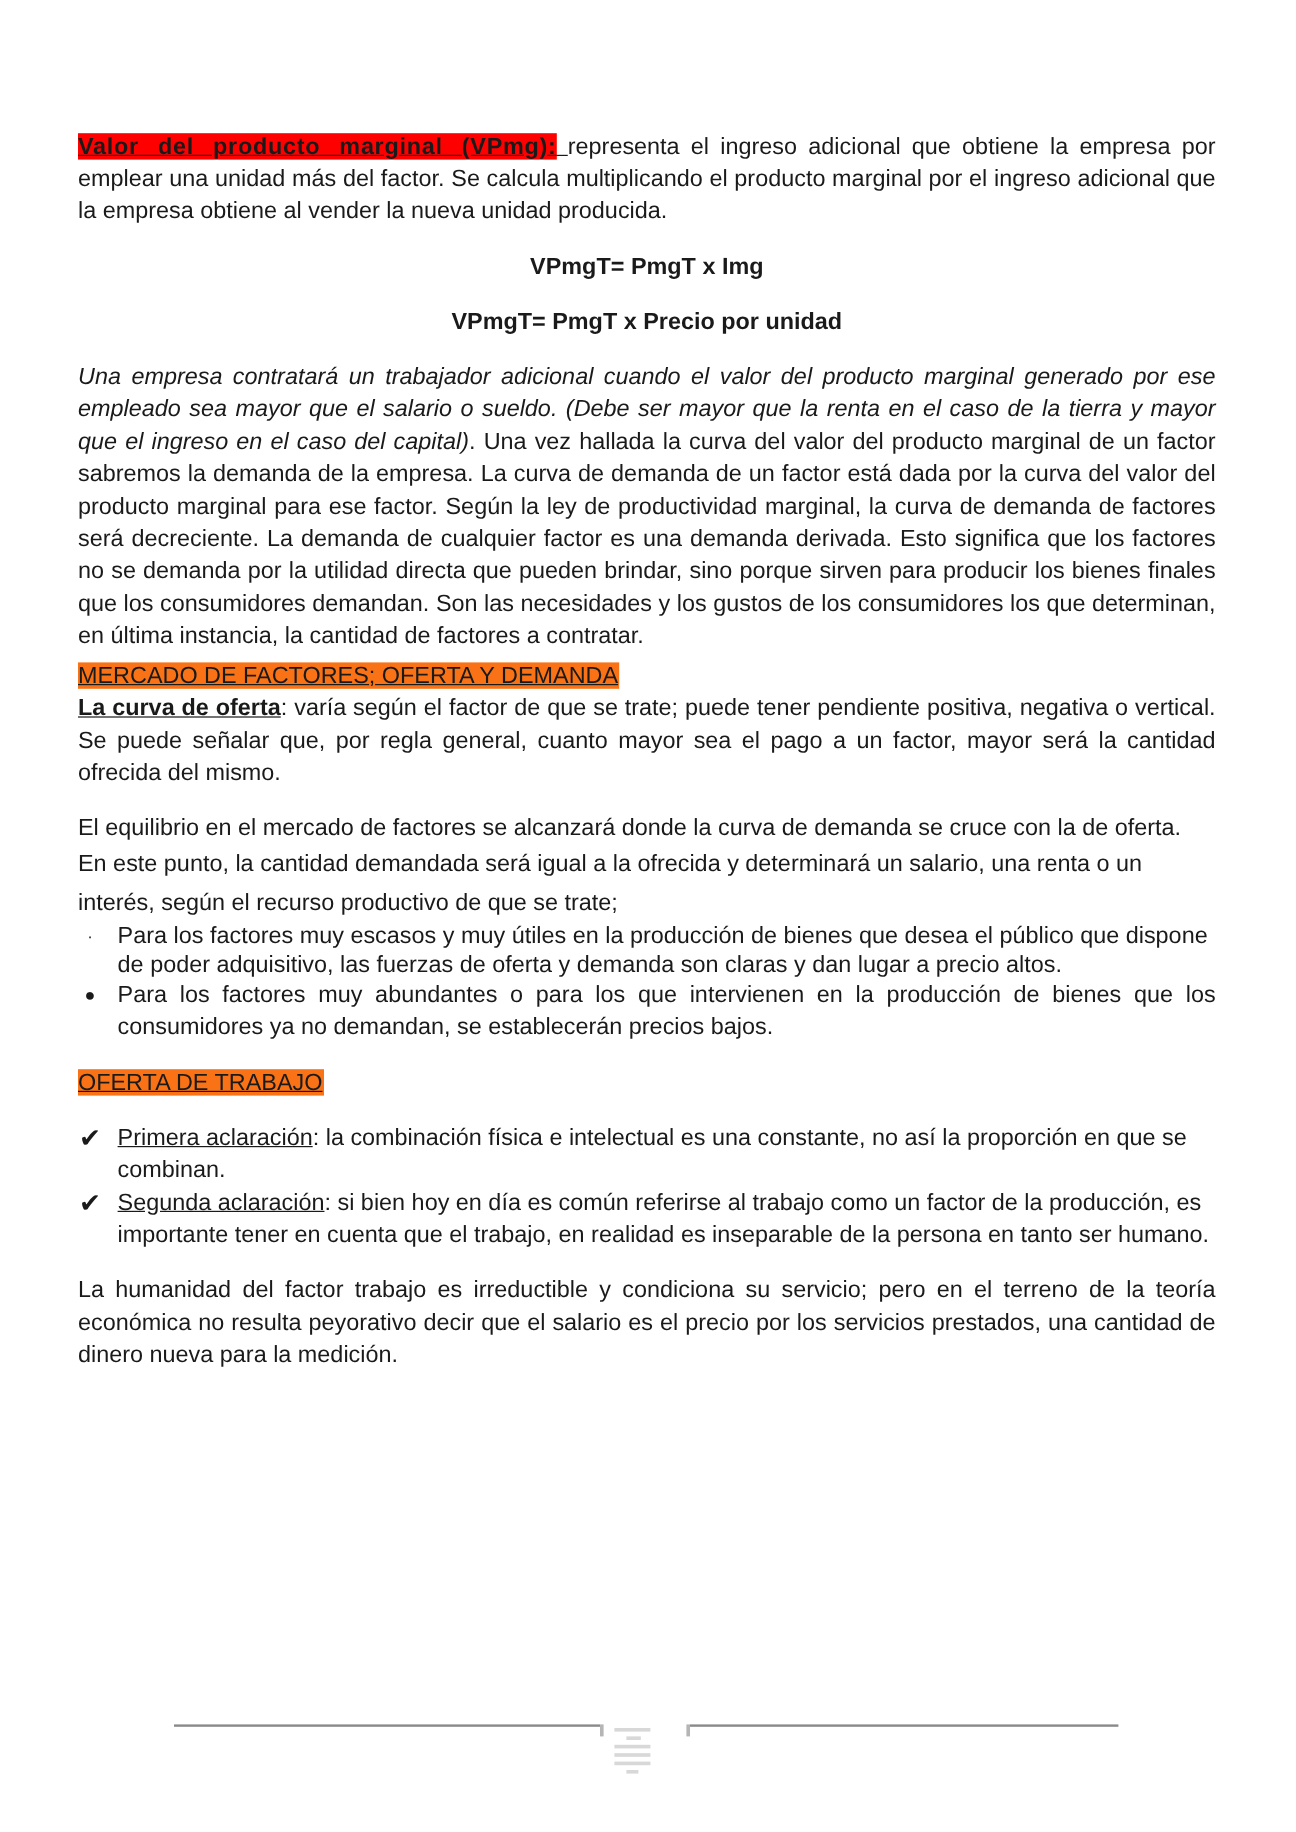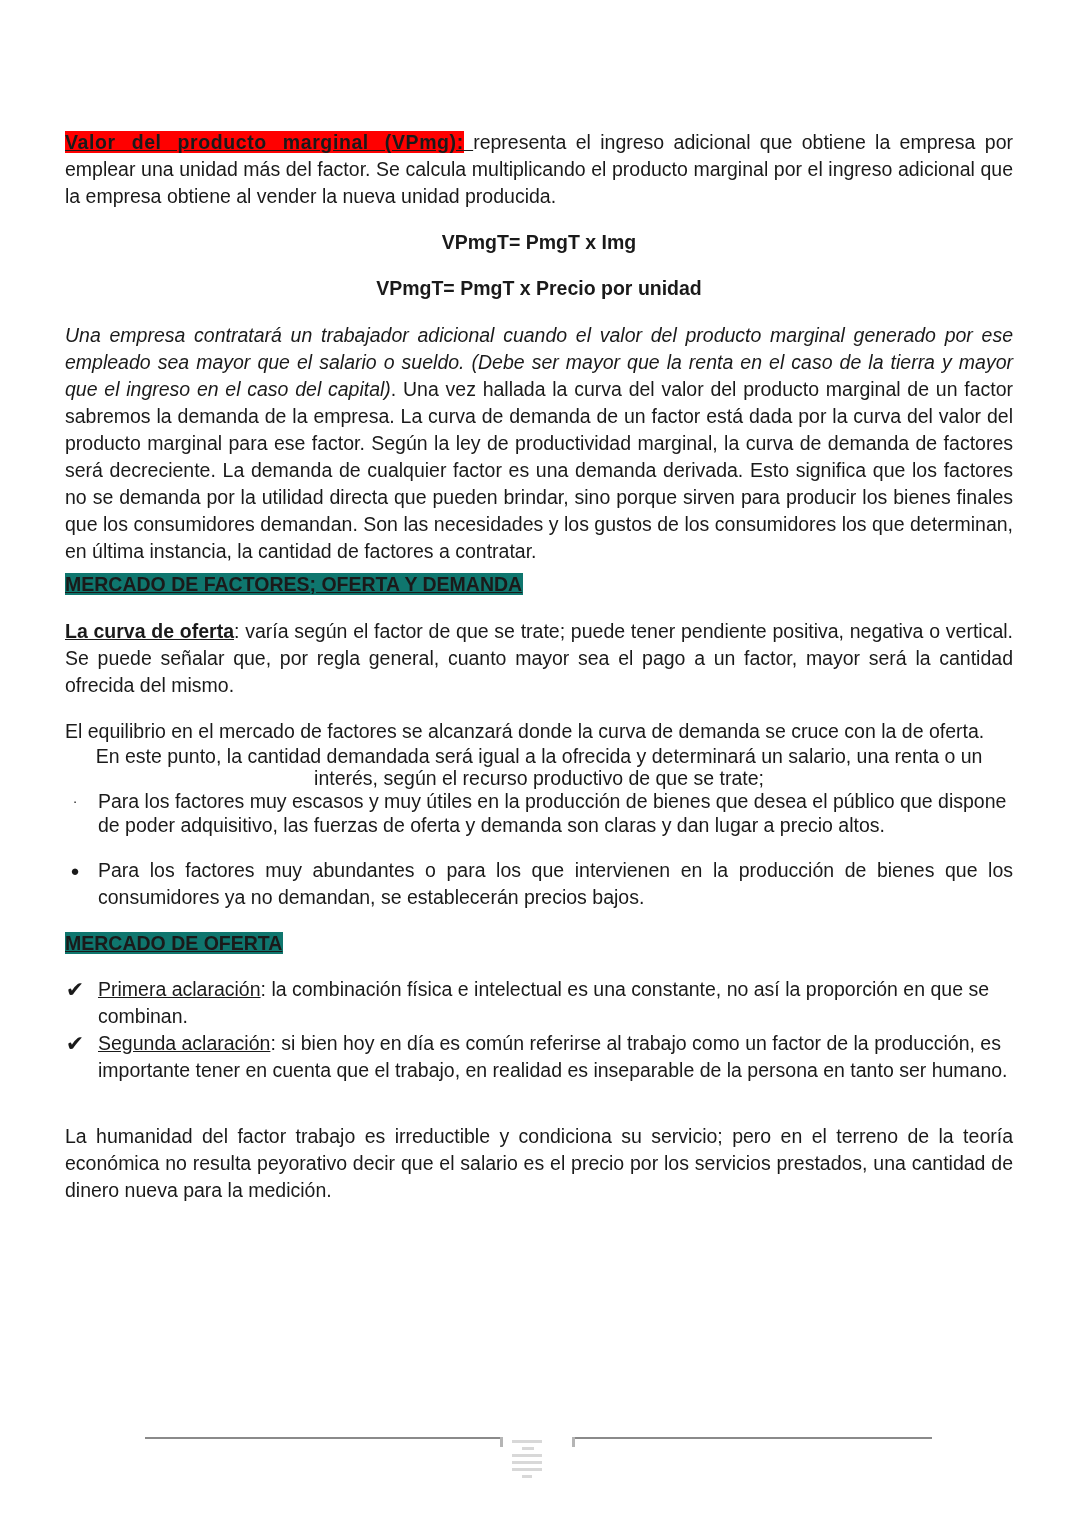--- a/index.html
+++ b/index.html
@@ -12,25 +12,25 @@
       position: relative;
       overflow: hidden;
     }
     .page {
       position: absolute;
       left: 65px;
       top: 109px;
       width: 948px;
     }
     p { margin: 0; }
-    .just { text-align: justify; margin-top: 20px; }
+    .just { text-align: justify; }
     .hl {
-      background: #0f766e;
+      background: #f97316;
       color: #1a1a1a;
-      font-weight: bold;
+      font-weight: normal;
       text-decoration: underline;
       padding-right: 1px;
     }
     .hl-term {
       background: #ff0000;
       font-weight: bold;
       text-decoration: underline;
       letter-spacing: 0.6px;
       word-spacing: 6px;
     }
@@ -107,36 +107,36 @@
   <p>
     <span class="hl">MERCADO DE FACTORES; OFERTA Y DEMANDA</span>
   </p>
   <p class="just">
     <span class="bold-u">La curva de oferta</span><span>: varía según el factor de que se trate; puede tener pendiente positiva, negativa o vertical. Se puede señalar que, por regla general, cuanto mayor sea el pago a un factor, mayor será la cantidad ofrecida del mismo.</span>
   </p>
 
   <div style="height:19px"></div>
 
   <p>El equilibrio en el mercado de factores se alcanzará donde la curva de demanda se cruce con la de oferta.</p>
-  <p style="line-height:22px;text-align:center;">En este punto, la cantidad demandada será igual a la ofrecida y determinará un salario, una renta o un interés, según el recurso productivo de que se trate;</p>
+  <p style="line-height:32px;">En este punto, la cantidad demandada será igual a la ofrecida y determinará un salario, una renta o un interés, según el recurso productivo de que se trate;</p>
   <ul class="list">
     <li style="line-height:24px;">
       <span class="marker marker-small-dot">·</span>
       <span>Para los factores muy escasos y muy útiles en la producción de bienes que desea el público que dispone de poder adquisitivo, las fuerzas de oferta y demanda son claras y dan lugar a precio altos.</span>
     </li>
     <li class="just">
       <span class="marker" style="font-size:15px;">●</span>
       <span>Para los factores muy abundantes o para los que intervienen en la producción de bienes que los consumidores ya no demandan, se establecerán precios bajos.</span>
     </li>
   </ul>
 
   <div style="height:19px"></div>
 
   <p>
-    <span class="hl">MERCADO DE OFERTA</span>
+    <span class="hl">OFERTA DE TRABAJO</span>
   </p>
 
   <div style="height:19px"></div>
 
   <ul class="list">
     <li>
       <span class="marker marker-check">✔</span>
       <span class="u">Primera aclaración</span><span>: la combinación física e intelectual es una constante, no así la proporción en que se combinan.</span>
     </li>
     <li>

